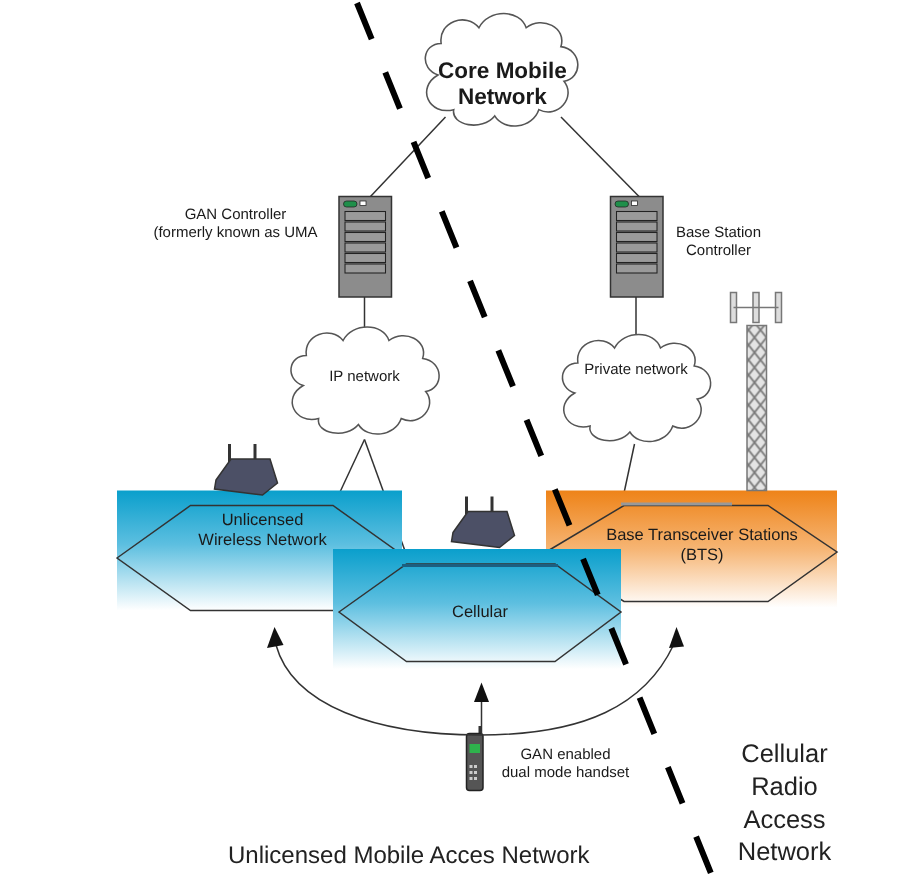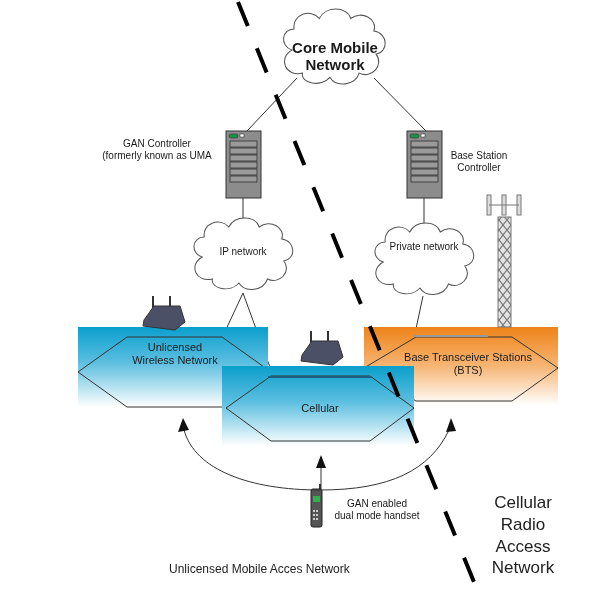--- a/index.html
+++ b/index.html
@@ -3,21 +3,21 @@
 <meta charset="utf-8">
 <style>
   html, body { margin: 0; padding: 0; background: #ffffff; }
   body { width: 609px; height: 597px; position: relative; overflow: hidden; font-family: "Liberation Sans", sans-serif; }
   #stage { position: absolute; left: 0; top: 0; width: 609px; height: 597px; }
   .lbl { position: absolute; color: #1a1a1a; text-align: center; line-height: 1.18; white-space: nowrap; }
   .sm { font-size: 10px; }
   .md { font-size: 11px; }
   .core { font-size: 15px; font-weight: bold; line-height: 1.15; }
   .big { font-size: 17px; color: #222; line-height: 1.28; }
-  .foot { font-size: 12px; color: #222; margin-left: 17px; }
+  .foot { font-size: 16px; color: #222; }
 </style>
 </head>
 <body>
 
 <div id="stage">
 <svg width="609" height="597" viewBox="0 0 609 597" xmlns="http://www.w3.org/2000/svg" style="position:absolute;left:0;top:0;">
   <defs>
     <linearGradient id="gBlue" x1="0" y1="0" x2="0" y2="1">
       <stop offset="0" stop-color="#0a9fcc"></stop>
       <stop offset="0.45" stop-color="#5dbfe0"></stop>

